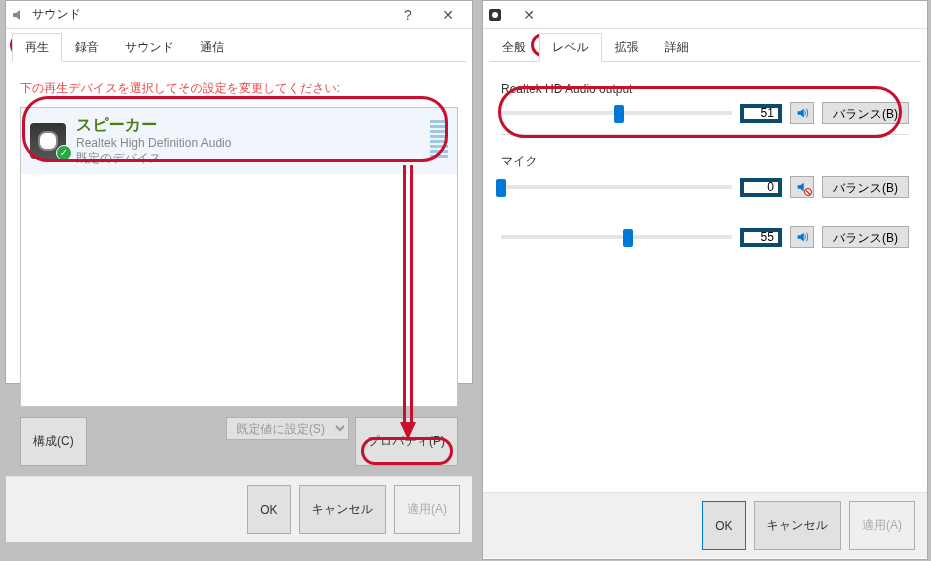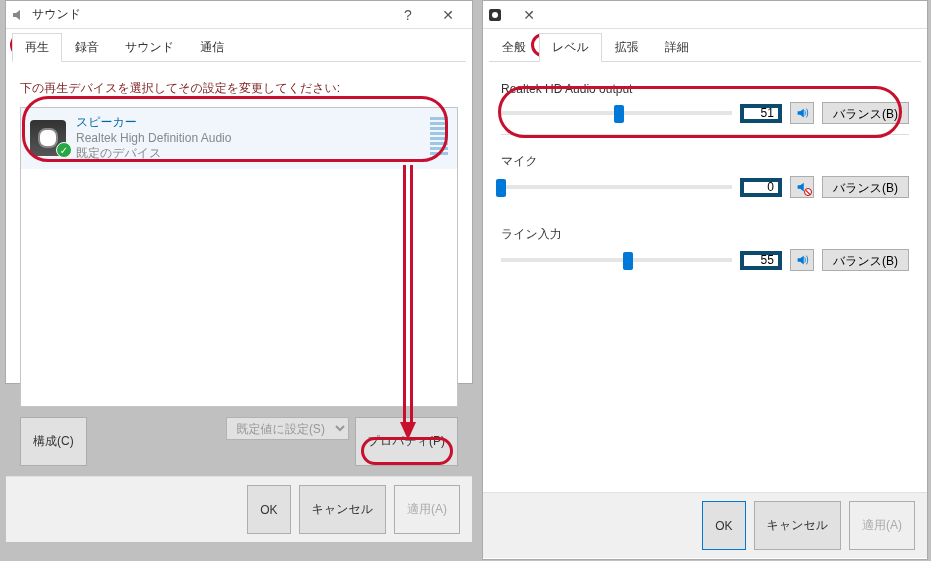--- a/index.html
+++ b/index.html
@@ -15,29 +15,29 @@
 .titlebar .btns { display: flex; gap: 0; }
 .titlebar .tbtn { width: 40px; height: 26px; display: flex; align-items: center; justify-content: center; font-size: 14px; color: #555; }
 .titlebar .tbtn.close { width: 40px; }
 
 .tabs { display: flex; padding: 4px 16px 0 6px; font-size: 12px; position: relative; }
 .tab { padding: 5px 12px 5px 12px; border: 1px solid transparent; color: #333; }
 .tab.active { border: 1px solid #d9d9d9; border-bottom: 1px solid #fff; background: #fff; position: relative; z-index: 2; }
 .tabline { height: 1px; background: #d9d9d9; margin: -1px 6px 0 6px; }
 
 .body { padding: 12px 14px 10px 14px; font-size: 12px; color: #333; }
-.desc { font-size: 12px; color: #7f1d1d; margin: 6px 0 10px 0; }
+.desc { font-size: 12px; color: #ef4444; margin: 6px 0 10px 0; }
 
 .device-list { border: 1px solid #c4c4c4; height: 300px; background: #fff; position: relative; }
 .device-item { display: flex; align-items: center; padding: 6px 8px; background: #f0f6fc; border: 1px solid transparent; position: relative; }
 .dev-icon { width: 36px; height: 36px; background: linear-gradient(#333,#555); border-radius: 4px; margin-right: 10px; position: relative; }
 .dev-icon::after { content: ""; position: absolute; width: 16px; height: 16px; border-radius: 8px; background: #fff; left: 8px; top: 8px; border: 2px solid #888; }
 .dev-check { position: absolute; width: 16px; height: 16px; border-radius: 8px; background: #28a745; border: 1px solid #fff; left: 26px; bottom: -2px; display: flex; align-items: center; justify-content: center; color: #fff; font-size: 10px; }
 .dev-info { display: flex; flex-direction: column; line-height: 1.3; flex: 1; }
-.dev-name { font-size: 12px; color: #0369a1; }
+.dev-name { font-size: 16px; color: #4d7c0f; font-weight: bold; }
 .dev-sub { font-size: 12px; color: #888; }
 .level-meter { width: 18px; height: 42px; display: flex; flex-direction: column; gap: 2px; }
 .level-meter .bar { height: 3px; background: #9ec7e6; }
 
 .bottom-btns { display: flex; justify-content: space-between; margin-top: 10px; gap: 6px; }
 button.btn { font-size: 12px; padding: 15px 12px; background: #e1e1e1; border: 1px solid #adadad; color: #333; min-height: 23px; }
 button.btn.disabled { color: #aaa; background: #efefef; }
 select.sel { font-size: 12px; padding: 2px 6px; border: 1px solid #adadad; color: #888; background: #efefef; height: 23px; }
 
 .dlg-btns { display: flex; justify-content: flex-end; gap: 8px; padding: 8px 12px; border-top: 1px solid #e1e1e1; background: #f0f0f0; }
@@ -186,21 +186,20 @@
           <svg viewBox="0 0 16 16">
               <path fill="#0078d7" d="M3 6v4h3l4 3V3L6 6z"></path>
             </svg>
           <div class="muted-badge"></div>
         </div>
         <button class="bal">バランス(B)</button>
       </div>
     </div>
 
     <div class="lvl-section">
-      <div class="lvl-title">ライン入力</div>
       <div class="lvl-row">
         <div class="slider-wrap">
           <div class="slider-track"></div>
           <div class="slider-thumb" style="left:55%"></div>
         </div>
         <input class="lvl-val" value="55" style="">
         <div class="spk-btn">
           <svg viewBox="0 0 16 16">
               <path fill="#0078d7" d="M3 6v4h3l4 3V3L6 6z"></path>
               <path stroke="#0078d7" fill="none" d="M11 5c1 1 1 5 0 6M13 3c2 2 2 8 0 10"></path>

